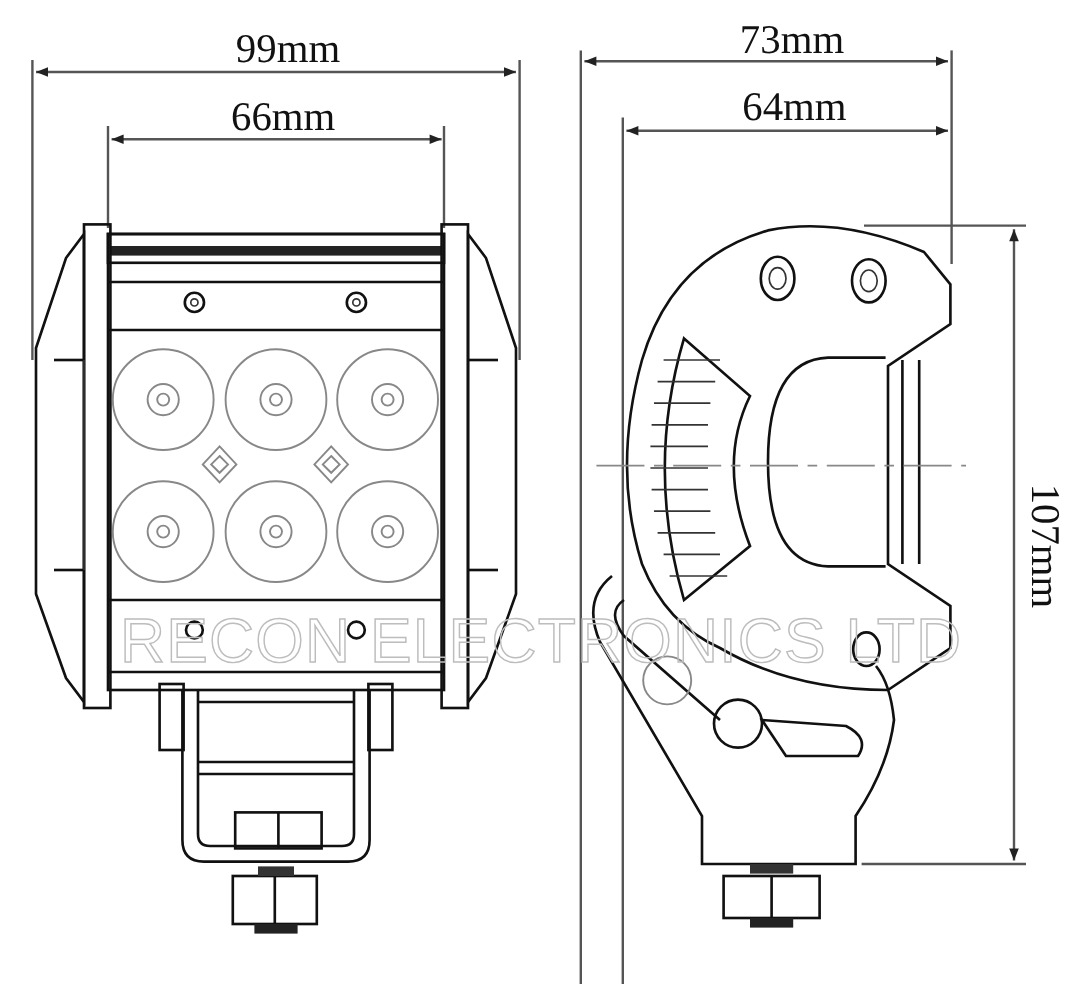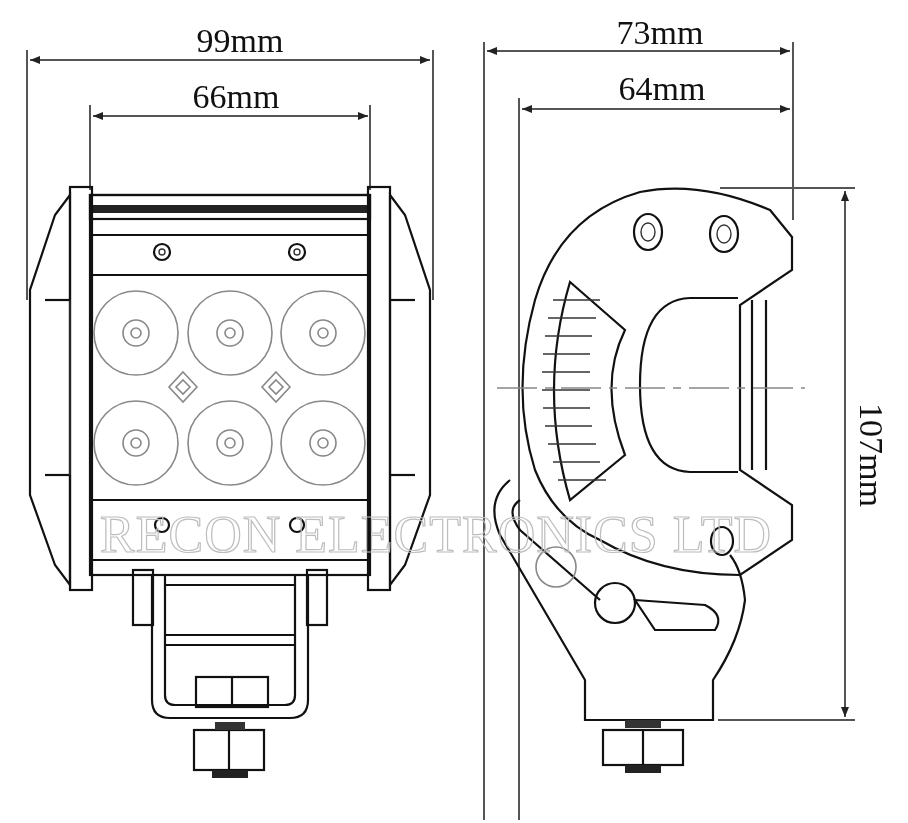--- a/index.html
+++ b/index.html
@@ -3,21 +3,21 @@
 <meta charset="utf-8">
 <style>
   html,body{margin:0;padding:0;background:#ffffff;}
   body{width:908px;height:823px;position:relative;overflow:hidden;font-family:"Liberation Serif",serif;}
   svg{position:absolute;left:0;top:0;}
   .dim{stroke:#555;stroke-width:2;fill:none;}
   .ln{stroke:#111;stroke-width:2.2;fill:none;}
   .thin{stroke:#333;stroke-width:1.4;fill:none;}
   .grey{stroke:#888;stroke-width:1.6;fill:none;}
   .dimtext{font-family:"Liberation Serif",serif;font-size:34px;fill:#111;}
-  .wm{position:absolute;left:100px;top:505px;font-family:Liberation Serif, serif;font-size:52px;color:transparent;-webkit-text-stroke:1.2px #bdbdbd;letter-spacing:1px;white-space:nowrap;}
+  .wm{position:absolute;left:100px;top:505px;font-family:Liberation Sans, sans-serif;font-size:52px;color:transparent;-webkit-text-stroke:1.2px #bdbdbd;letter-spacing:1px;white-space:nowrap;}
 </style>
 </head>
 <body>
 
 <svg width="908" height="823" viewBox="0 0 908 823">
 
   <g>
     <line class="dim" x1="27" y1="50" x2="27" y2="300"></line>
     <line class="dim" x1="433" y1="50" x2="433" y2="300"></line>
     <line class="dim" x1="30" y1="60" x2="430" y2="60"></line>

